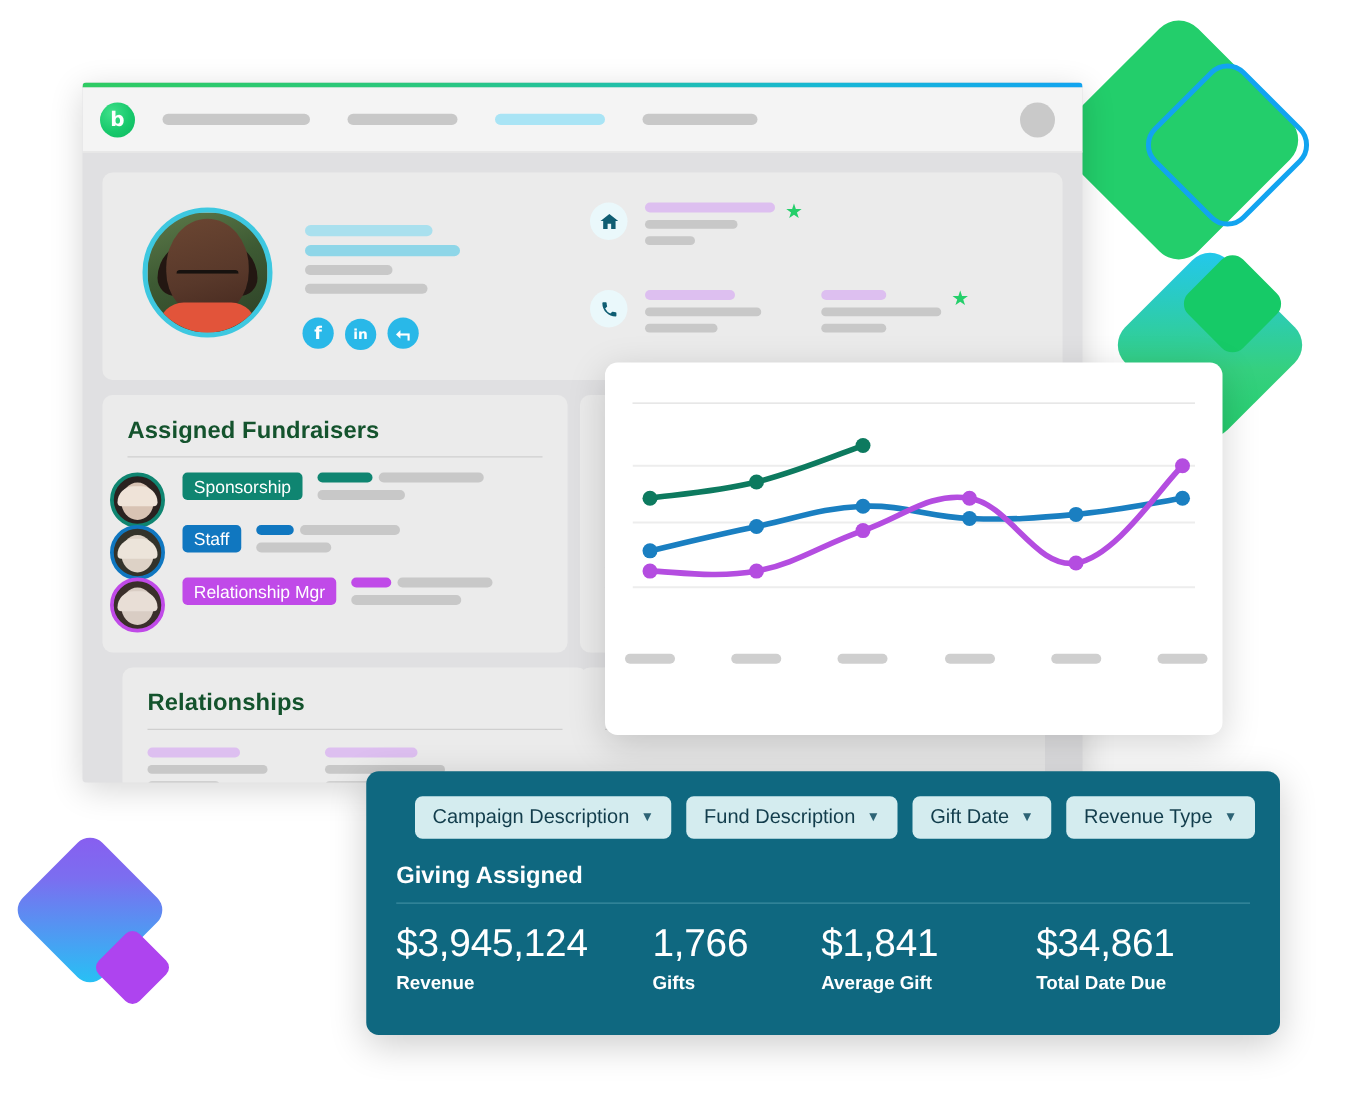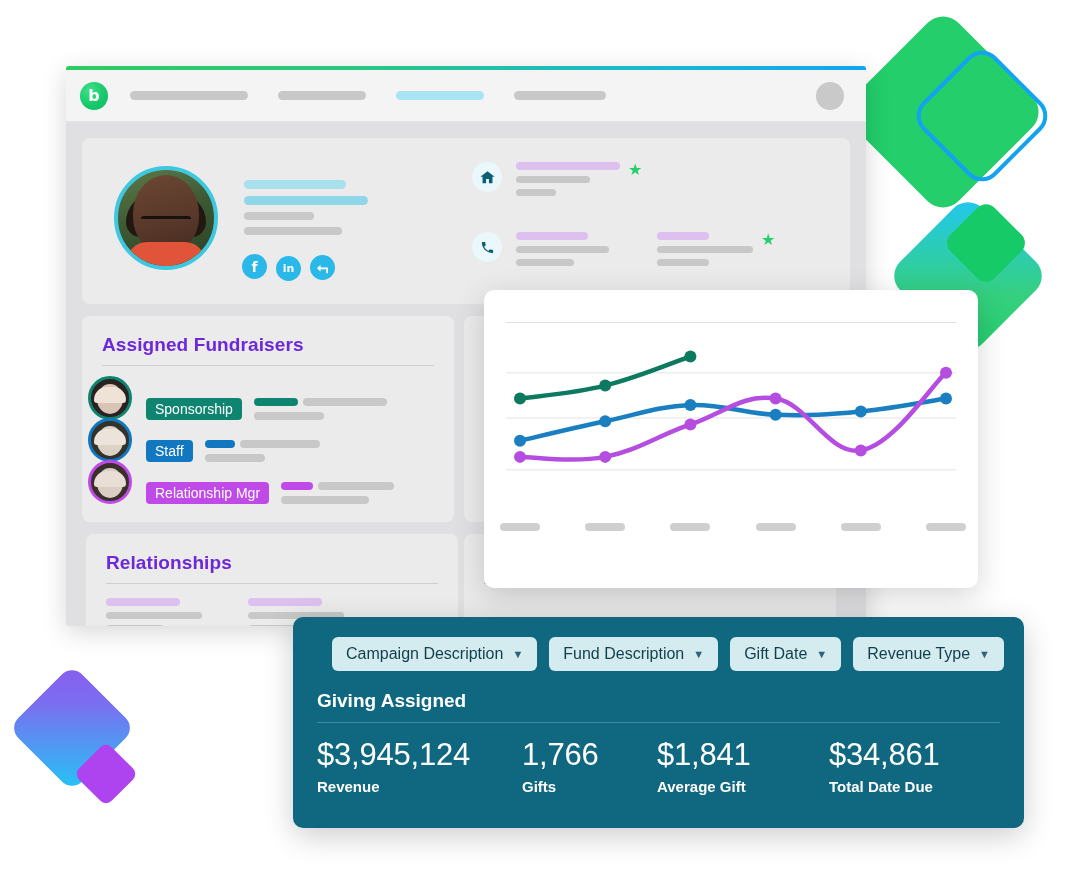--- a/index.html
+++ b/index.html
@@ -75,21 +75,21 @@
     margin-left: auto; width: 28px; height: 28px; border-radius: 50%;
     background: #c9c9c9;
   }
   #browser-body { position: relative; padding: 16px; }
 
   
   .card {
     background: #ebebeb; border-radius: 8px; position: absolute;
   }
   .card-title {
-    font-size: 19px; color: #6d28d9; font-weight: bold;
+    font-size: 19px; color: #14532d; font-weight: bold;
     letter-spacing: .1px; font-family: "Liberation Sans", sans-serif;
   }
   .card-rule { height: 1px; background: #cfcfcf; margin-top: 9px; }
 
   
   #profile-card { left: 16px; top: 16px; width: 768px; height: 166px; }
   #profile-photo {
     position: absolute; left: 32px; top: 28px;
     width: 104px; height: 104px; border-radius: 50%;
     border: 4px solid #3ec8e0; overflow: hidden;
@@ -126,24 +126,24 @@
   .contact-icon {
     width: 30px; height: 30px; border-radius: 50%;
     background: #eaf8fb; display: flex; align-items: center; justify-content: center;
     color: #0f5d72;
   }
   .star { color: #24cf6a; font-size: 16px; line-height: 1; }
 
   
   #fundraisers-card { left: 16px; top: 194px; width: 372px; height: 206px; }
   #giving-card { left: 398px; top: 194px; width: 372px; height: 206px; }
-  #relationships-card { left: 20px; top: 412px; width: 372px; height: 132px; }
+  #relationships-card { left: 32px; top: 412px; width: 372px; height: 132px; }
   #opportunities-card { left: 398px; top: 412px; width: 372px; height: 132px; }
 
-  .fr-row { display: flex; align-items: flex-end; height: 42px; }
+  .fr-row { display: flex; align-items: flex-start; height: 42px; }
   .fr-avatar {
     width: 44px; height: 44px; border-radius: 50%; flex: 0 0 auto;
     overflow: hidden; position: relative; margin-left: -38px;
   }
   .fr-badge {
     color: #fff; font-size: 14px; font-weight: normal;
     padding: 3px 9px; border-radius: 4px; white-space: nowrap;
     font-family: "Liberation Sans", sans-serif;
   }
 

